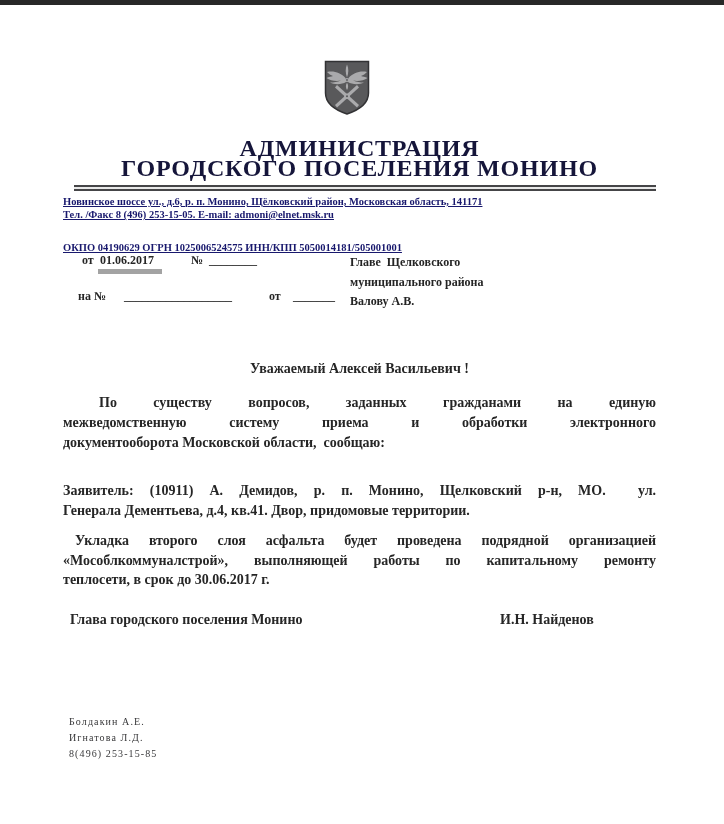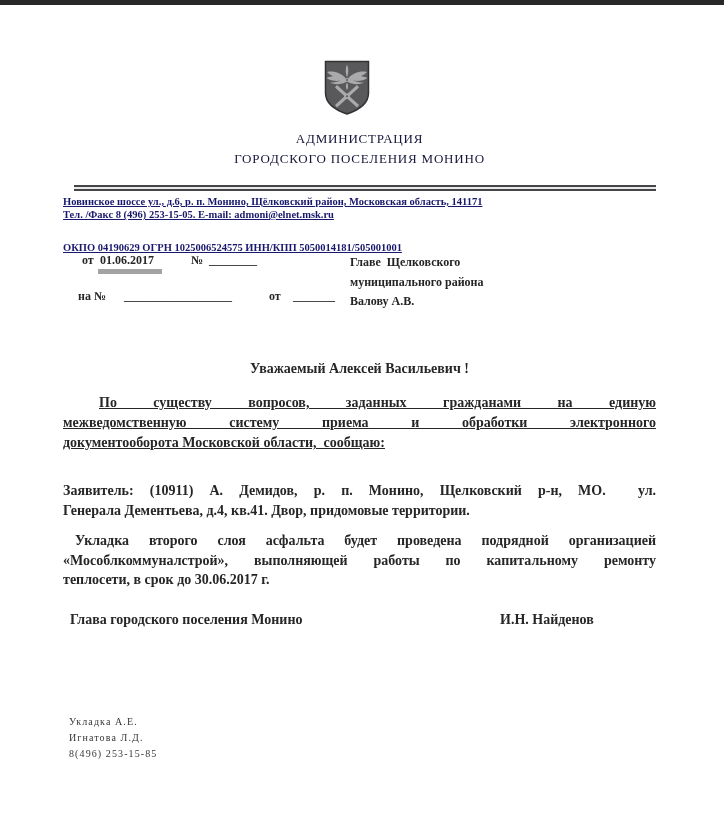--- a/index.html
+++ b/index.html
@@ -4,22 +4,22 @@
 <style>
   * { margin:0; padding:0; box-sizing:border-box; }
   html,body { background:#ffffff; }
   .page {
     position:relative; width:724px; height:824px; background:#ffffff;
     font-family:"Liberation Serif","DejaVu Serif",serif; color:#262626; overflow:hidden;
   }
   .top-bar { position:absolute; top:0; left:0; width:724px; height:5px; background:#282828; }
   .emblem { position:absolute; top:60px; left:322px; width:50px; height:56px; }
   .org-title {
-    position:absolute; top:129px; left:63px; width:593px; text-align:center;
-    font-weight:normal; font-size:13px; line-height:20px; letter-spacing:0.8px; color:#15153a;
+    position:absolute; top:138px; left:63px; width:593px; text-align:center;
+    font-weight:bold; font-size:24px; line-height:20px; letter-spacing:0.8px; color:#15153a;
   }
   .rule {
     position:absolute; top:185px; left:74px; width:582px; height:6px;
     border-top:2px solid #454547; border-bottom:2px solid #454547; background:#e9e9e9;
   }
   .contact {
     position:absolute; top:195px; left:63px; width:593px; 
     font-size:10.5px; line-height:13px; font-weight:bold; color:#18186d;
   }
   .contact .cline { text-decoration:underline; }
@@ -32,21 +32,21 @@
   .ref .f-noblank { left:146px; top:1px; color:#333; }
   .ref .f-onno { left:15px; top:37px; }
   .ref .f-onblank { left:61px; top:37px; color:#333; }
   .ref .f-onfrom { left:206px; top:37px; }
   .ref .f-onfromblank { left:230px; top:37px; color:#333; }
   .addressee { position:absolute; left:287px; top:1px; line-height:19.5px; font-weight:bold; color:#242424; }
   .salutation { position:absolute; top:361px; left:63px; width:593px; text-align:center; font-weight:bold; font-size:14px; }
   .para { position:absolute; left:63px; width:593px; font-size:14px; font-weight:bold; }
   .para div { line-height:20px; text-align:justify; text-align-last:justify; }
   .para div.last { text-align:left; text-align-last:left; }
-  #para1 { top:393px;text-decoration:underline; }
+  #para1 { top:393px; }
   #para1 .ind { text-indent:36px; }
   #applicant { top:481px; }
   #applicant div { line-height:19.5px; }
   #para2 { top:531px; }
   #para2 div { line-height:19.5px; }
   #para2 .ind-sm { text-indent:12px; }
   .sig { position:absolute; top:612px; left:63px; width:593px; height:22px; font-size:14px; font-weight:bold; }
   .sig .pos { position:absolute; left:7px; top:0; }
   .sig .name { position:absolute; left:437px; top:0; }
   .footer { position:absolute; top:714px; left:69px; font-size:10px; line-height:16px; letter-spacing:1.1px; color:#38383a; }
@@ -123,18 +123,18 @@
     <div>«Мособлкоммуналстрой», выполняющей работы по капитальному ремонту</div>
     <div class="last">теплосети, в срок до 30.06.2017 г.</div>
   </div>
 
   <div class="sig">
     <span class="pos">Глава городского поселения Монино</span>
     <span class="name">И.Н. Найденов</span>
   </div>
 
   <div class="footer">
-    <div>Укладка А.Е.</div>
+    <div>Болдакин А.Е.</div>
     <div>Игнатова Л.Д.</div>
     <div>8(496) 253-15-85</div>
   </div>
 
 </div>
 
 </body></html>

